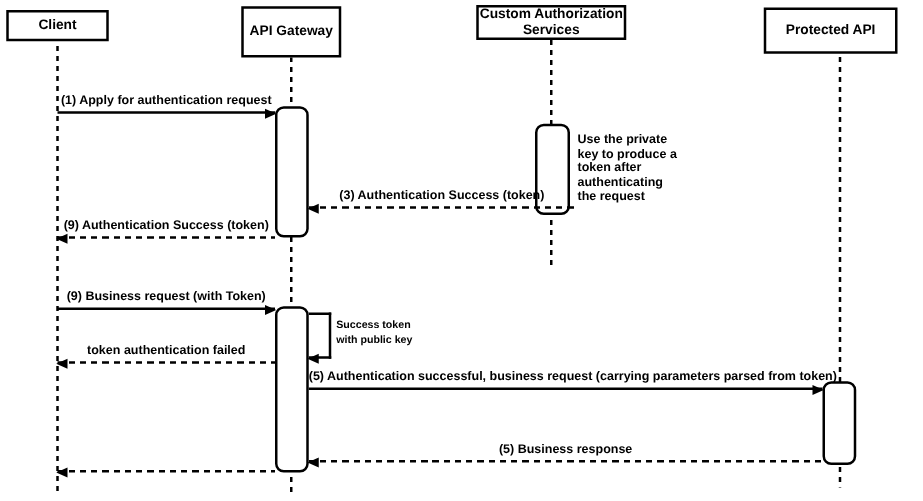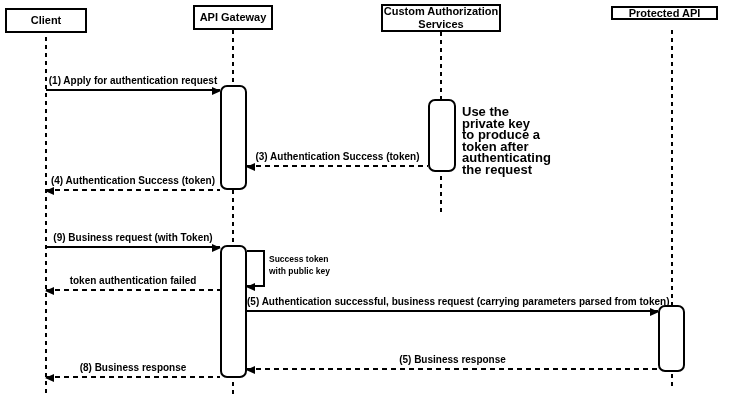--- a/index.html
+++ b/index.html
@@ -8,23 +8,23 @@
     font-family:"Liberation Sans","DejaVu Sans",sans-serif;
     color:#000000;overflow:hidden;
   }
   
   .pbox{
     position:absolute;box-sizing:border-box;background:#ffffff;
     border:2px solid #000000;display:flex;align-items:center;justify-content:center;
     text-align:center;font-weight:bold;font-size:11px;line-height:13px;z-index:4;
   }
   #p-client{left:5px;top:8px;width:82px;height:25px;}
-  #p-gateway{left:193px;top:5px;width:80px;height:25px;}
+  #p-gateway{left:193px;top:5px;width:80px;height:41px;}
   #p-custom{left:381px;top:4px;width:120px;height:28px;}
-  #p-protected{left:611px;top:6px;width:107px;height:14px;text-align:right;}
+  #p-protected{left:611px;top:6px;width:107px;height:37px;text-align:right;}
   
   .lifeline{
     position:absolute;width:2px;z-index:1;
     background:repeating-linear-gradient(to bottom,#000 0 4px,transparent 4px 8px);
   }
   #l-client{left:45px;top:29px;height:366px;}
   #l-gateway{left:232px;top:30px;height:365px;}
   #l-custom{left:440px;top:32px;height:180px;}
   #l-protected{left:671px;top:30px;height:360px;}
   
@@ -45,42 +45,42 @@
   .msg .msg-label{
     position:absolute;left:0;right:0;bottom:5px;text-align:center;
     font-weight:bold;font-size:10px;white-space:nowrap;
   }
   .arrow{position:absolute;width:0;height:0;bottom:-4px;
     border-top:4.5px solid transparent;border-bottom:4.5px solid transparent;}
   .arrow.right{right:-1px;border-left:9px solid #000000;}
   .arrow.left{left:-1px;border-right:9px solid #000000;}
   #m1{left:46px;top:76px;width:174px;}
   #m2{left:247px;top:90px;width:181px;}
-  #m3{left:247px;top:152px;width:181px;}
+  #m3{left:247px;top:152px;width:181px;padding-left:32px;}
   #m4{left:46px;top:176px;width:174px;}
   #m5{left:46px;top:233px;width:174px;}
   #m6{left:46px;top:276px;width:174px;}
   #m7{left:247px;top:297px;width:411px;}
   #m8{left:247px;top:355px;width:411px;}
   #m9{left:46px;top:363px;width:174px;}
   
   #selfloop{
     position:absolute;left:247px;top:250px;width:18px;height:37px;z-index:3;
     box-sizing:border-box;border-top:2px solid #000;border-right:2px solid #000;
     border-bottom:2px solid #000;
   }
   #selfloop .arrow{left:-1px;bottom:-5.5px;border-right:9px solid #000000;}
   #selfloop-label{
     position:absolute;left:269px;top:254px;width:76px;z-index:3;
     font-weight:bold;font-size:8.5px;line-height:11.5px;
   }
   
   #note{
     position:absolute;left:462px;top:106px;width:80px;z-index:3;
-    font-weight:bold;font-size:13px;line-height:11.5px;
+    font-weight:bold;font-size:10px;line-height:11.5px;
   }
 </style>
 </head>
 <body>
 
 <div id="canvas">
 
   <div class="lifeline" id="l-client"></div>
   <div class="lifeline" id="l-gateway"></div>
   <div class="lifeline" id="l-custom"></div>
@@ -111,21 +111,21 @@
   </div>
 
 
   <div class="msg" id="m3">
     <div class="msg-label">(3) Authentication Success (token)</div>
     <div class="line dashed"></div>
     <div class="arrow left"></div>
   </div>
 
   <div class="msg" id="m4">
-    <div class="msg-label">(4) Authentication Success (token)</div>
+    <div class="msg-label">(9) Authentication Success (token)</div>
     <div class="line dashed"></div>
     <div class="arrow left"></div>
   </div>
 
   <div class="msg" id="m5">
     <div class="msg-label">(9) Business request (with Token)</div>
     <div class="line"></div>
     <div class="arrow right"></div>
   </div>
 
@@ -141,21 +141,20 @@
     <div class="arrow right"></div>
   </div>
 
   <div class="msg" id="m8">
     <div class="msg-label">(5) Business response</div>
     <div class="line dashed"></div>
     <div class="arrow left"></div>
   </div>
 
   <div class="msg" id="m9">
-    <div class="msg-label">(8) Business response</div>
     <div class="line dashed"></div>
     <div class="arrow left"></div>
   </div>
 
   <div id="selfloop">
     <div class="arrow"></div>
   </div>
   <div id="selfloop-label">Success token with public key</div>
 
   <div id="note">Use the private key to produce a token after authenticating the request</div>

